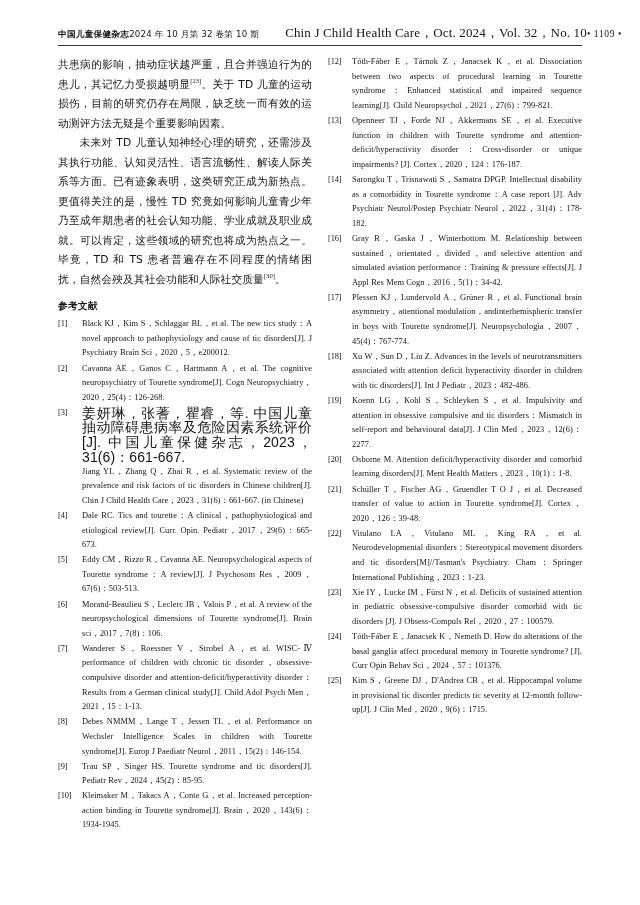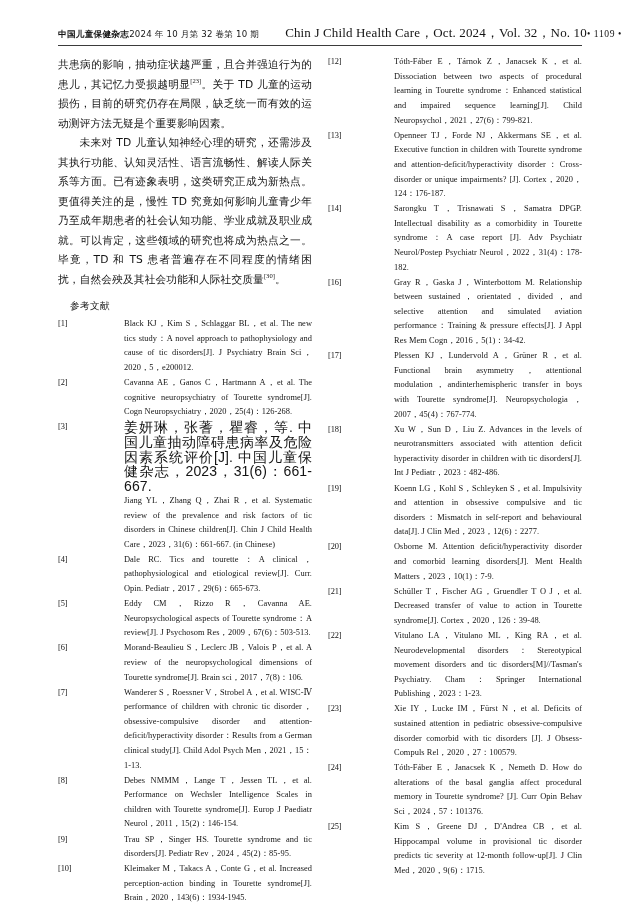--- a/index.html
+++ b/index.html
@@ -85,35 +85,34 @@
     font-size: 6.6px;
     vertical-align: super;
     line-height: 0;
     font-family: "Liberation Serif", serif;
     letter-spacing: 0;
   }
 
   
   .ref-heading {
     font-family: "DejaVu Sans", sans-serif;
-    font-weight: 400;
+    font-weight: 700;
     font-size: 9.6px;
     letter-spacing: 0.4px;
-    margin: 11px 0 4px 12px;
+    margin: 11px 0 4px 0;
   }
 
   
   .ref-list { margin: 0; padding: 0; }
   .ref-item {
     display: flex;
     align-items: flex-start;
     font-size: 8.4px;
     line-height: 14.6px;
     margin-bottom: 0.5px;
-    gap: 42px;
   }
   .ref-num {
     flex: 0 0 24px;
     width: 24px;
     text-align: left;
     letter-spacing: -0.1px;
     font-size: 8.4px;
     white-space: nowrap;
   }
   .ref-num.wide { flex-basis: 24px; }
@@ -251,21 +250,21 @@
           <span class="ref-text">Xu W，Sun D，Liu Z. Advances in the levels of neurotransmitters associated with attention deficit hyperactivity disorder in children with tic disorders[J]. Int J Pediatr，2023：482-486.</span>
         </div>
 
         <div class="ref-item">
           <span class="ref-num wide">[19]</span>
           <span class="ref-text">Koenn LG，Kohl S，Schleyken S，et al. Impulsivity and attention in obsessive compulsive and tic disorders：Mismatch in self-report and behavioural data[J]. J Clin Med，2023，12(6)：2277.</span>
         </div>
 
         <div class="ref-item">
           <span class="ref-num wide">[20]</span>
-          <span class="ref-text">Osborne M. Attention deficit/hyperactivity disorder and comorbid learning disorders[J]. Ment Health Matters，2023，10(1)：7-9.</span>
+          <span class="ref-text">Osborne M. Attention deficit/hyperactivity disorder and comorbid learning disorders[J]. Ment Health Matters，2023，10(1)：1-8.</span>
         </div>
 
         <div class="ref-item">
           <span class="ref-num wide">[21]</span>
           <span class="ref-text">Schüller T，Fischer AG，Gruendler T O J，et al. Decreased transfer of value to action in Tourette syndrome[J]. Cortex，2020，126：39-48.</span>
         </div>
 
         <div class="ref-item">
           <span class="ref-num wide">[22]</span>
           <span class="ref-text">Vitulano LA，Vitulano ML，King RA，et al. Neurodevelopmental disorders：Stereotypical movement disorders and tic disorders[M]//Tasman's Psychiatry. Cham：Springer International Publishing，2023：1-23.</span>

